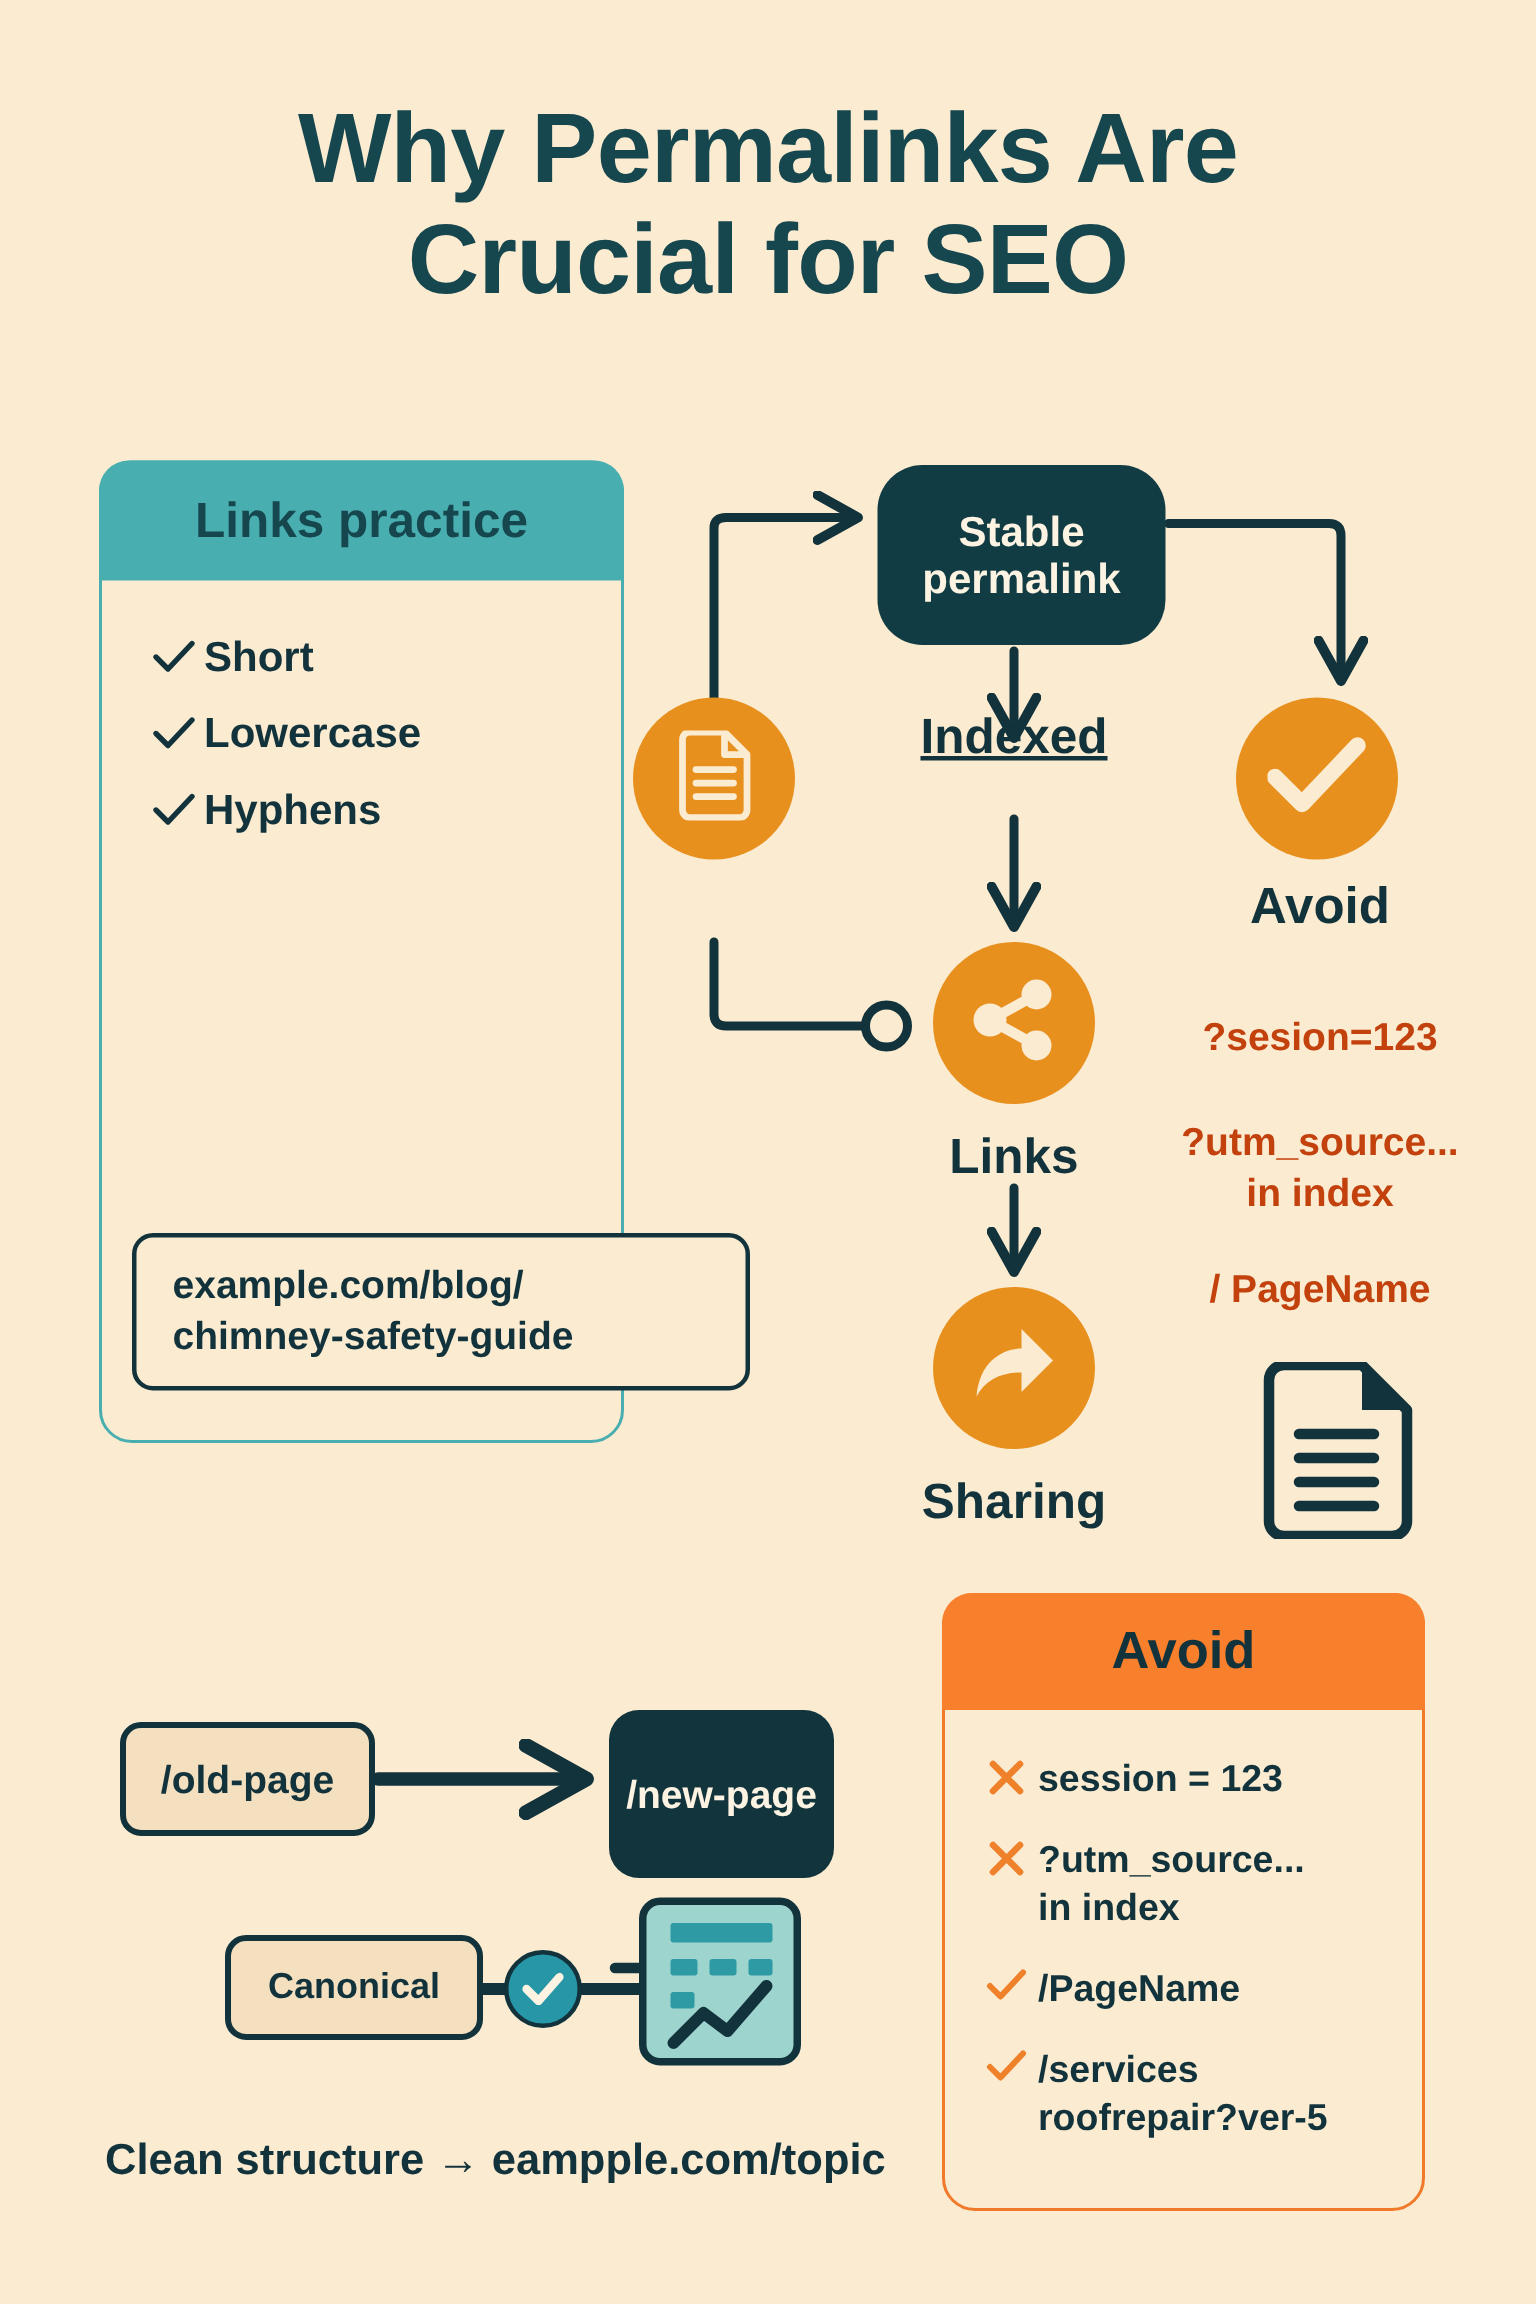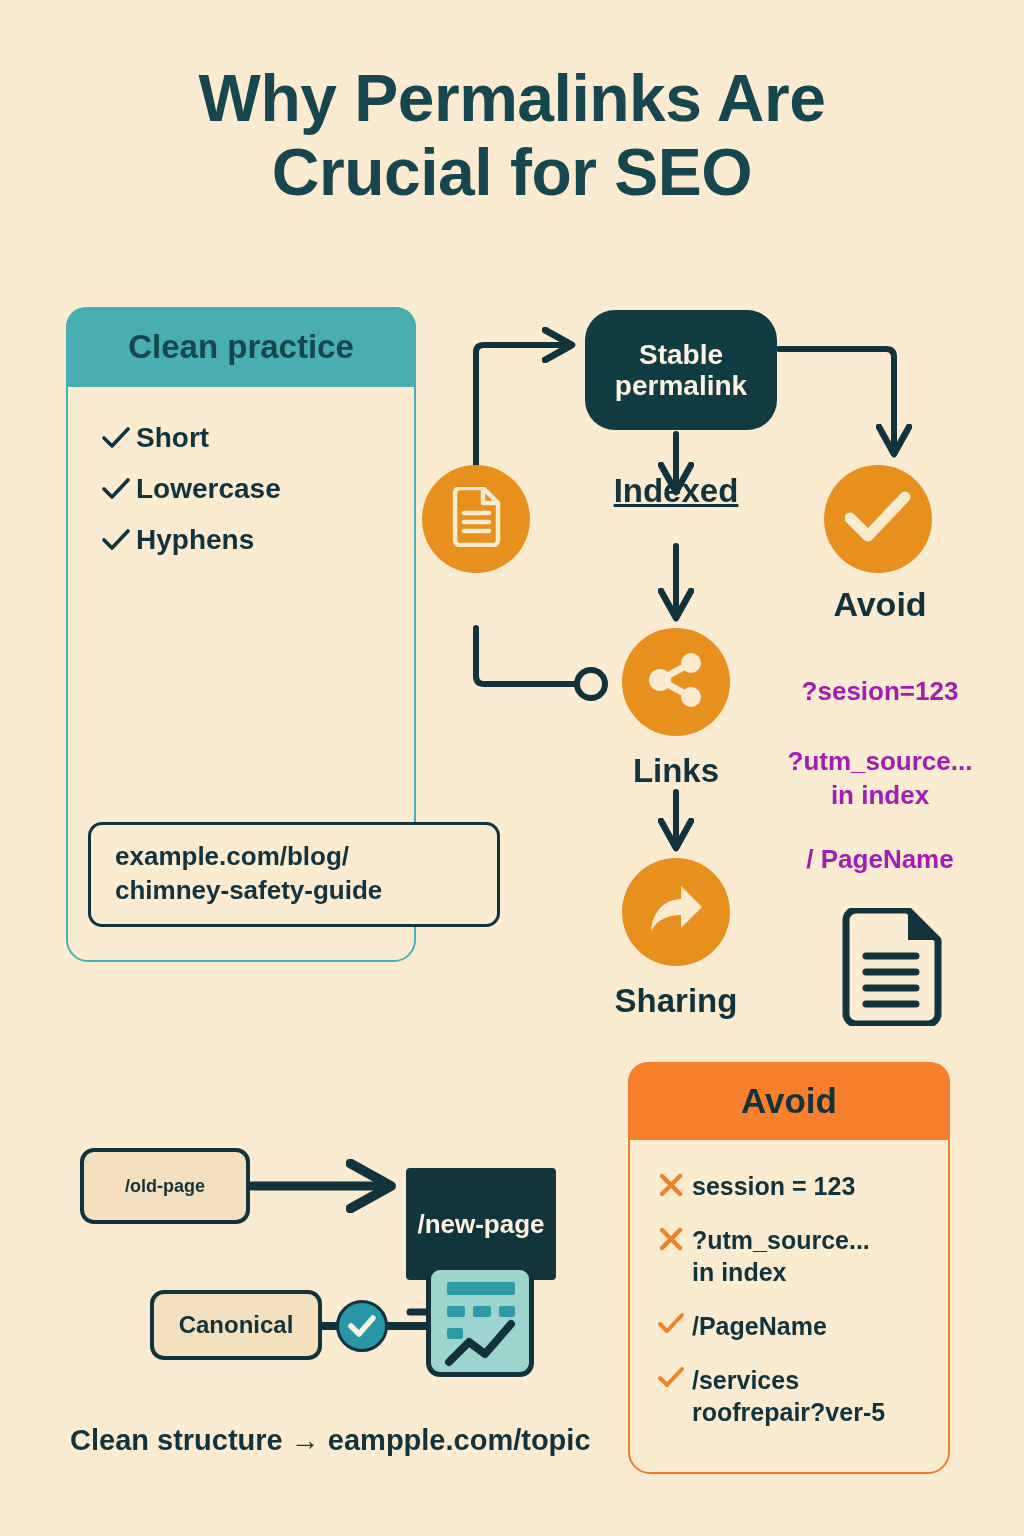--- a/index.html
+++ b/index.html
@@ -105,21 +105,21 @@
     text-align: center;
     white-space: nowrap;
   }
   #lbl-indexing { left: 356px; top: 587px; width: 240px; }
   #lbl-avoid    { left: 760px; top: 585px; width: 240px; }
   #lbl-indexed  { left: 556px; top: 472px; width: 240px; text-decoration: underline; }
   #lbl-links    { left: 556px; top: 752px; width: 240px; }
   #lbl-sharing  { left: 556px; top: 982px; width: 240px; }
 
   .avoid-note {
-    color: #a21caf;
+    color: #c2410c;
     font-size: 26px;
     font-weight: bold;
     text-align: center;
     line-height: 1.3;
     white-space: pre-line;
   }
   #note-1 { left: 760px; top: 675px; width: 240px; }
   #note-2 { left: 760px; top: 745px; width: 240px; }
   #note-3 { left: 760px; top: 843px; width: 240px; }
 
@@ -131,26 +131,26 @@
     text-align: center;
     color: #12333C;
     font-size: 36px; font-weight: bold;
   }
   #old-page {
     left: 80px; top: 1148px; width: 170px; height: 76px;
     border: 4px solid #12333C;
     border-radius: 14px;
     background: #F4DFBE;
     display: flex; align-items: center; justify-content: center;
-    color: #12333C; font-size: 18px; font-weight: bold;
+    color: #12333C; font-size: 26px; font-weight: bold;
   }
   #new-page {
-    left: 406px; top: 1168px; width: 150px; height: 112px;
+    left: 406px; top: 1140px; width: 150px; height: 112px;
     background: #12343C;
-    border-radius: 4px;
+    border-radius: 20px;
     display: flex; align-items: center; justify-content: center;
     color: #FDF3E3; font-size: 26px; font-weight: bold;
   }
   #canonical-box {
     left: 150px; top: 1290px; width: 172px; height: 70px;
     border: 4px solid #12333C;
     border-radius: 14px;
     background: #F4DFBE;
     display: flex; align-items: center; justify-content: center;
     color: #12333C; font-size: 24px; font-weight: bold;
@@ -238,21 +238,21 @@
 
     <path d="M 252 1186 L 382 1186" fill="none" stroke="#12333C" stroke-width="9" stroke-linecap="round" marker-end="url(#arrow)"></path>
 
     <path d="M 322 1326 L 338 1326" fill="none" stroke="#12333C" stroke-width="8" stroke-linecap="round"></path>
     <path d="M 388 1326 L 428 1326" fill="none" stroke="#12333C" stroke-width="8" stroke-linecap="round"></path>
 
     <path d="M 410 1312 L 428 1312" fill="none" stroke="#12333C" stroke-width="7" stroke-linecap="round"></path>
   </svg>
 
   <div class="abs" id="bp-card"></div>
-  <div class="abs" id="bp-header">Clean practice</div>
+  <div class="abs" id="bp-header">Links practice</div>
 
   <div class="abs" id="bp-list">
     <div class="bp-item">
       <span class="bp-check">
         <svg width="30" height="26" viewBox="0 0 30 26">
             <path d="M3 13 L11 21 L27 4" fill="none" stroke="#12333C" stroke-width="3.6" stroke-linecap="round" stroke-linejoin="round"></path>
           </svg>
       </span>
       <span>Short</span>
     </div>

